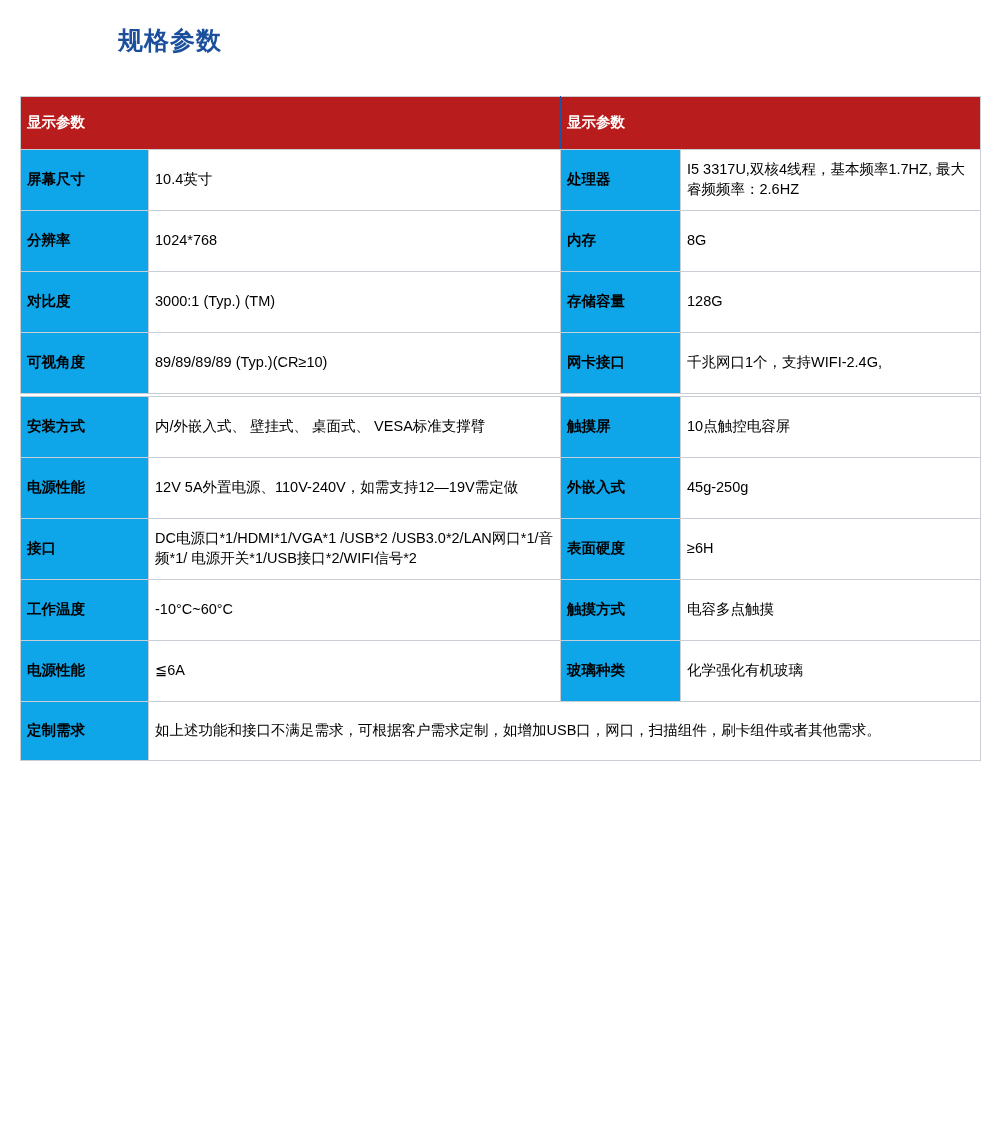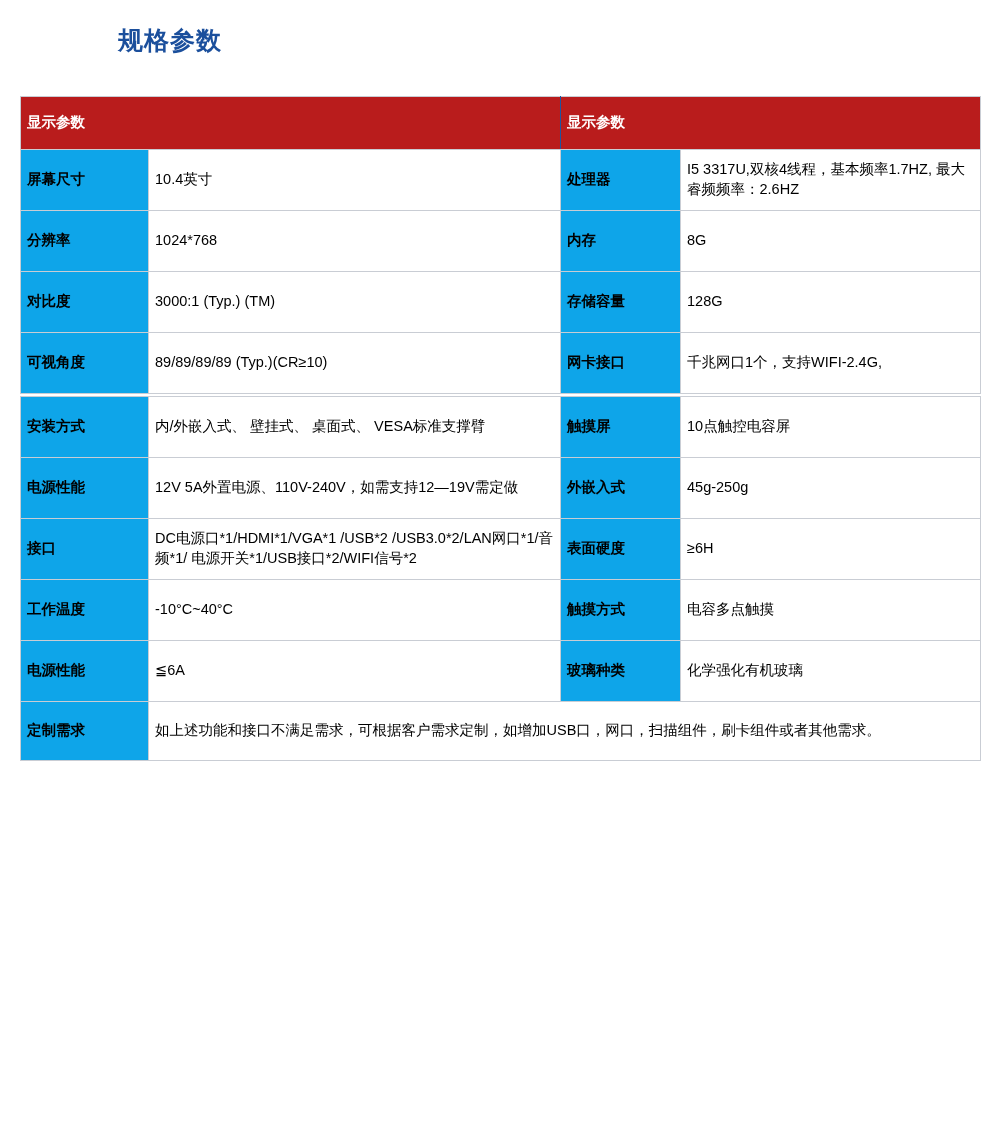--- a/index.html
+++ b/index.html
@@ -141,21 +141,21 @@
         <td class="val">45g-250g</td>
       </tr>
       <tr class="row-b">
         <td class="lbl">接口</td>
         <td class="val">DC电源口*1/HDMI*1/VGA*1 /USB*2 /USB3.0*2/LAN网口*1/音频*1/  电源开关*1/USB接口*2/WIFI信号*2</td>
         <td class="lbl">表面硬度</td>
         <td class="val">≥6H</td>
       </tr>
       <tr class="row-b">
         <td class="lbl">工作温度</td>
-        <td class="val">-10°C~40°C</td>
+        <td class="val">-10°C~60°C</td>
         <td class="lbl">触摸方式</td>
         <td class="val">电容多点触摸</td>
       </tr>
       <tr class="row-b">
         <td class="lbl">电源性能</td>
         <td class="val">≦6A</td>
         <td class="lbl">玻璃种类</td>
         <td class="val">化学强化有机玻璃</td>
       </tr>
       <tr class="full">

